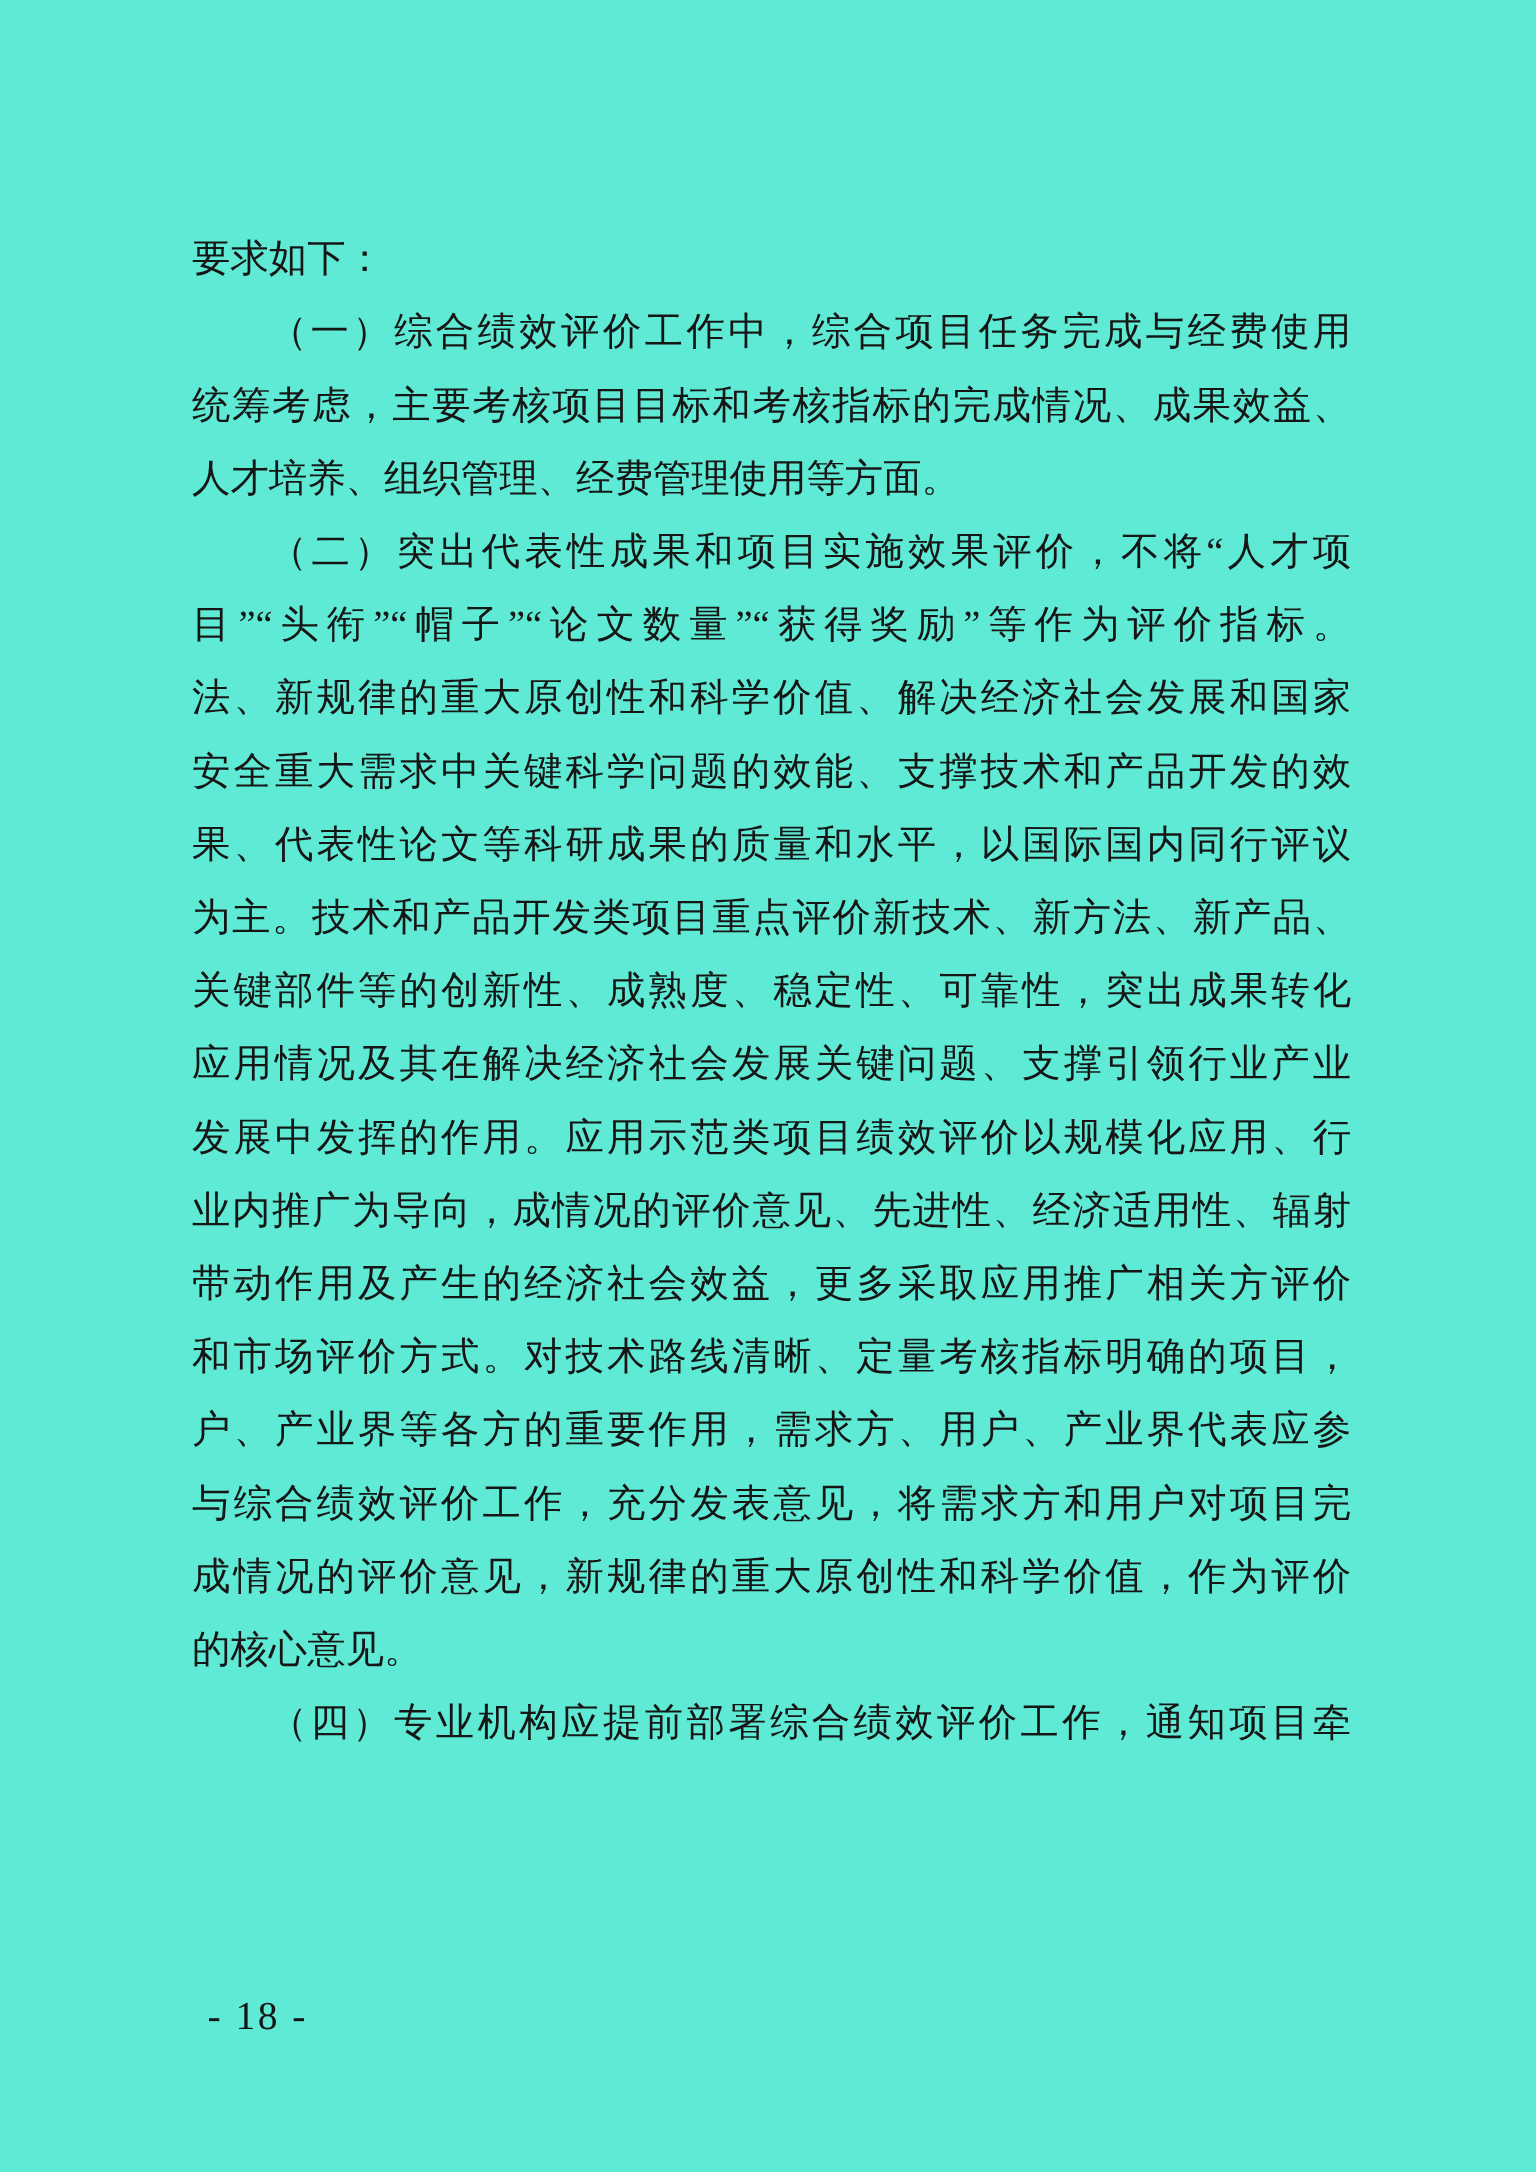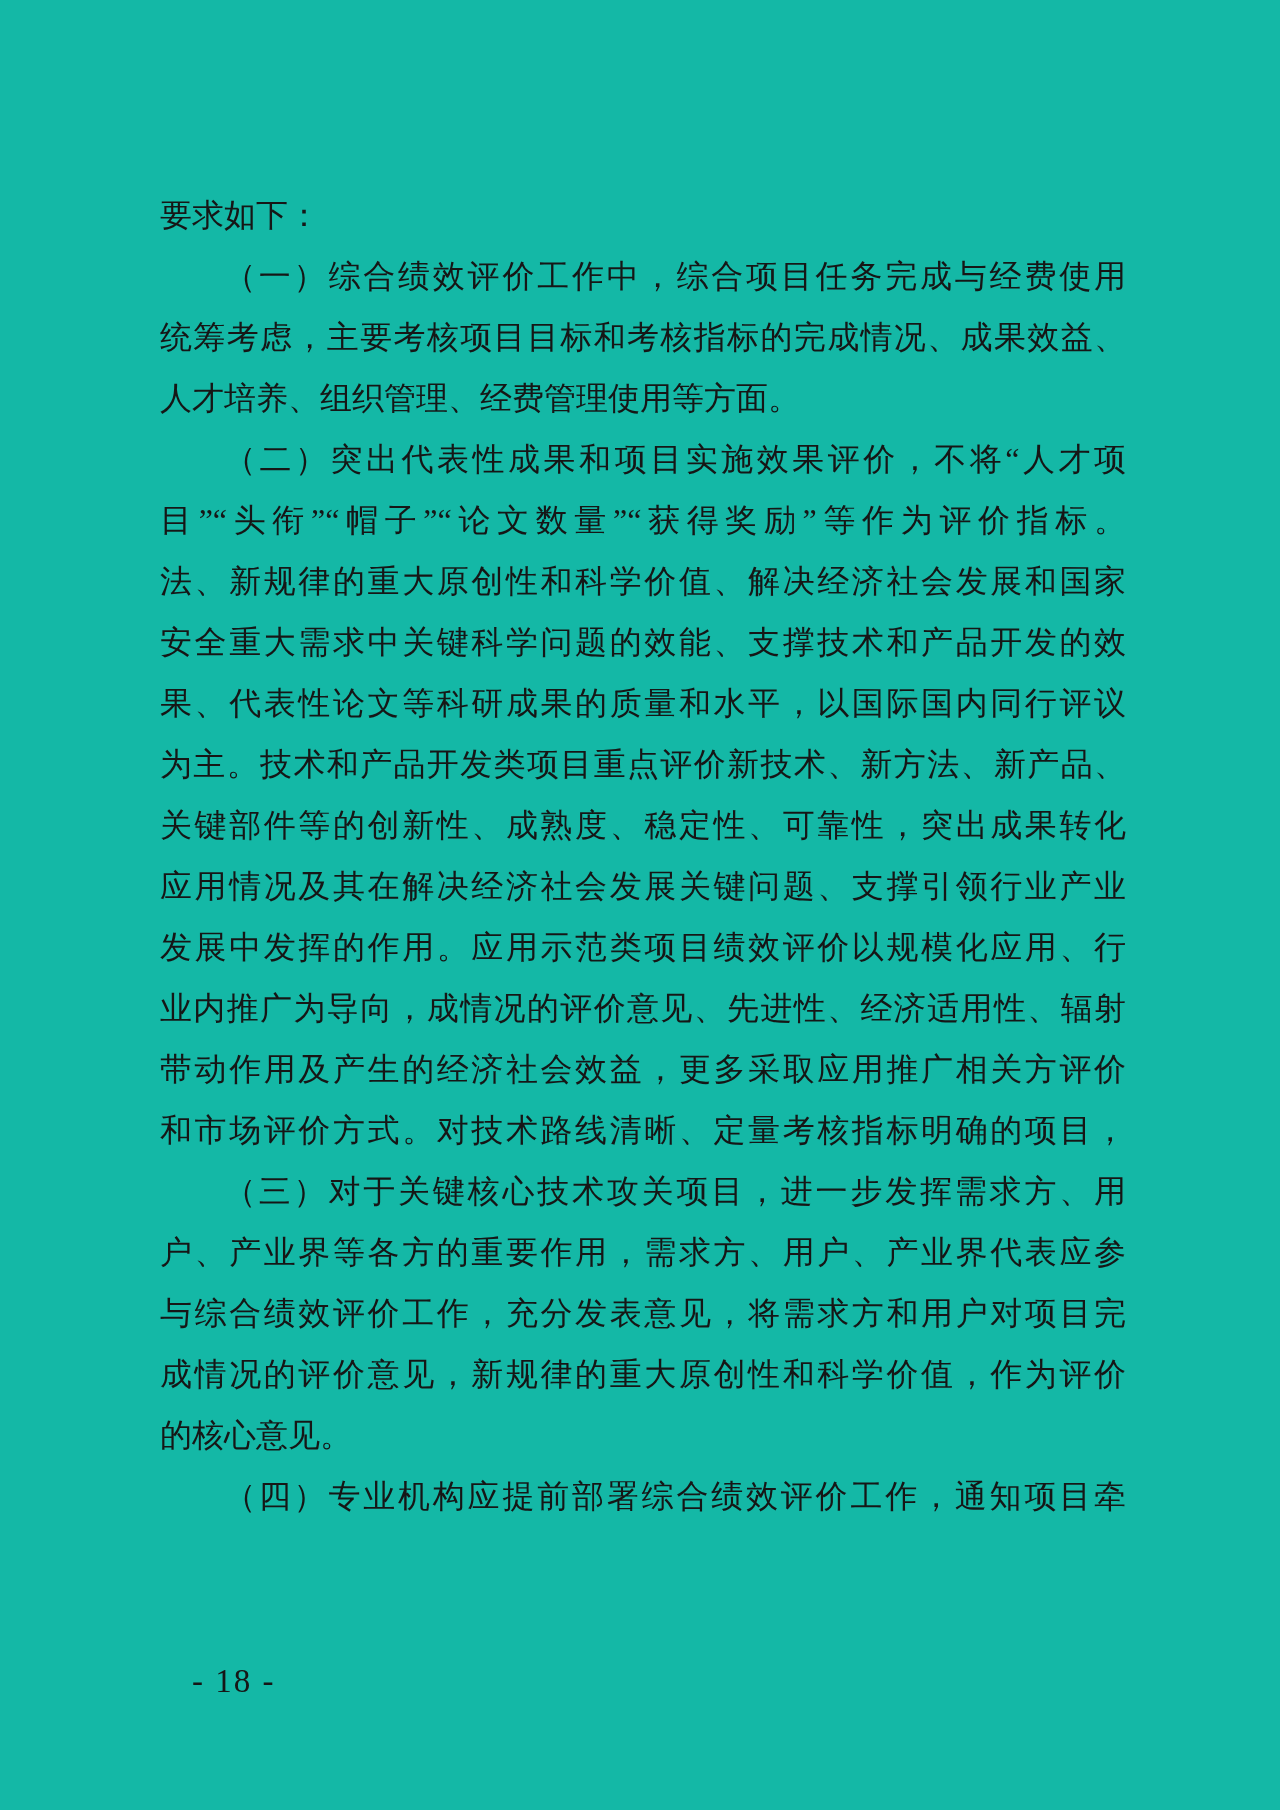--- a/index.html
+++ b/index.html
@@ -11,21 +11,21 @@
     height: 1810px;
     background: #ffffff;
     position: relative;
     overflow: hidden;
     font-family: "Liberation Serif", "DejaVu Serif", serif;
     color: #161616;
   }
   .page {
     position: absolute;
     inset: 0;
-    background: #14b8a6;
+    background: #5eead4;
   }
   .body-text {
     position: absolute;
     left: 160px;
     top: 185px;
     width: 966px;
   }
   .line {
     font-size: 32px;
     height: 61px;
@@ -37,21 +37,21 @@
     white-space: normal;
     text-align: justify;
     text-align-last: justify;
     text-justify: inter-character;
   }
   .line.indent {
     padding-left: 64px;
   }
   .page-number {
     position: absolute;
-    left: 192px;
+    left: 173px;
     top: 1662px;
     font-size: 33px;
     line-height: 38px;
     letter-spacing: 2px;
     color: #161616;
   }
 </style>
 </head>
 <body>
 
@@ -67,21 +67,20 @@
       <div class="line fill">法、新规律的重大原创性和科学价值、解决经济社会发展和国家</div>
       <div class="line fill">安全重大需求中关键科学问题的效能、支撑技术和产品开发的效</div>
       <div class="line fill">果、代表性论文等科研成果的质量和水平，以国际国内同行评议</div>
       <div class="line fill">为主。技术和产品开发类项目重点评价新技术、新方法、新产品、</div>
       <div class="line fill">关键部件等的创新性、成熟度、稳定性、可靠性，突出成果转化</div>
       <div class="line fill">应用情况及其在解决经济社会发展关键问题、支撑引领行业产业</div>
       <div class="line fill">发展中发挥的作用。应用示范类项目绩效评价以规模化应用、行</div>
       <div class="line fill">业内推广为导向，成情况的评价意见、先进性、经济适用性、辐射</div>
       <div class="line fill">带动作用及产生的经济社会效益，更多采取应用推广相关方评价</div>
       <div class="line fill">和市场评价方式。对技术路线清晰、定量考核指标明确的项目，</div>
-      <div class="line indent fill">（三）对于关键核心技术攻关项目，进一步发挥需求方、用</div>
       <div class="line fill">户、产业界等各方的重要作用，需求方、用户、产业界代表应参</div>
       <div class="line fill">与综合绩效评价工作，充分发表意见，将需求方和用户对项目完</div>
       <div class="line fill">成情况的评价意见，新规律的重大原创性和科学价值，作为评价</div>
       <div class="line">的核心意见。</div>
       <div class="line indent fill">（四）专业机构应提前部署综合绩效评价工作，通知项目牵</div>
     </div>
 
   <div class="page-number">- 18 -</div>
 </div>
 

